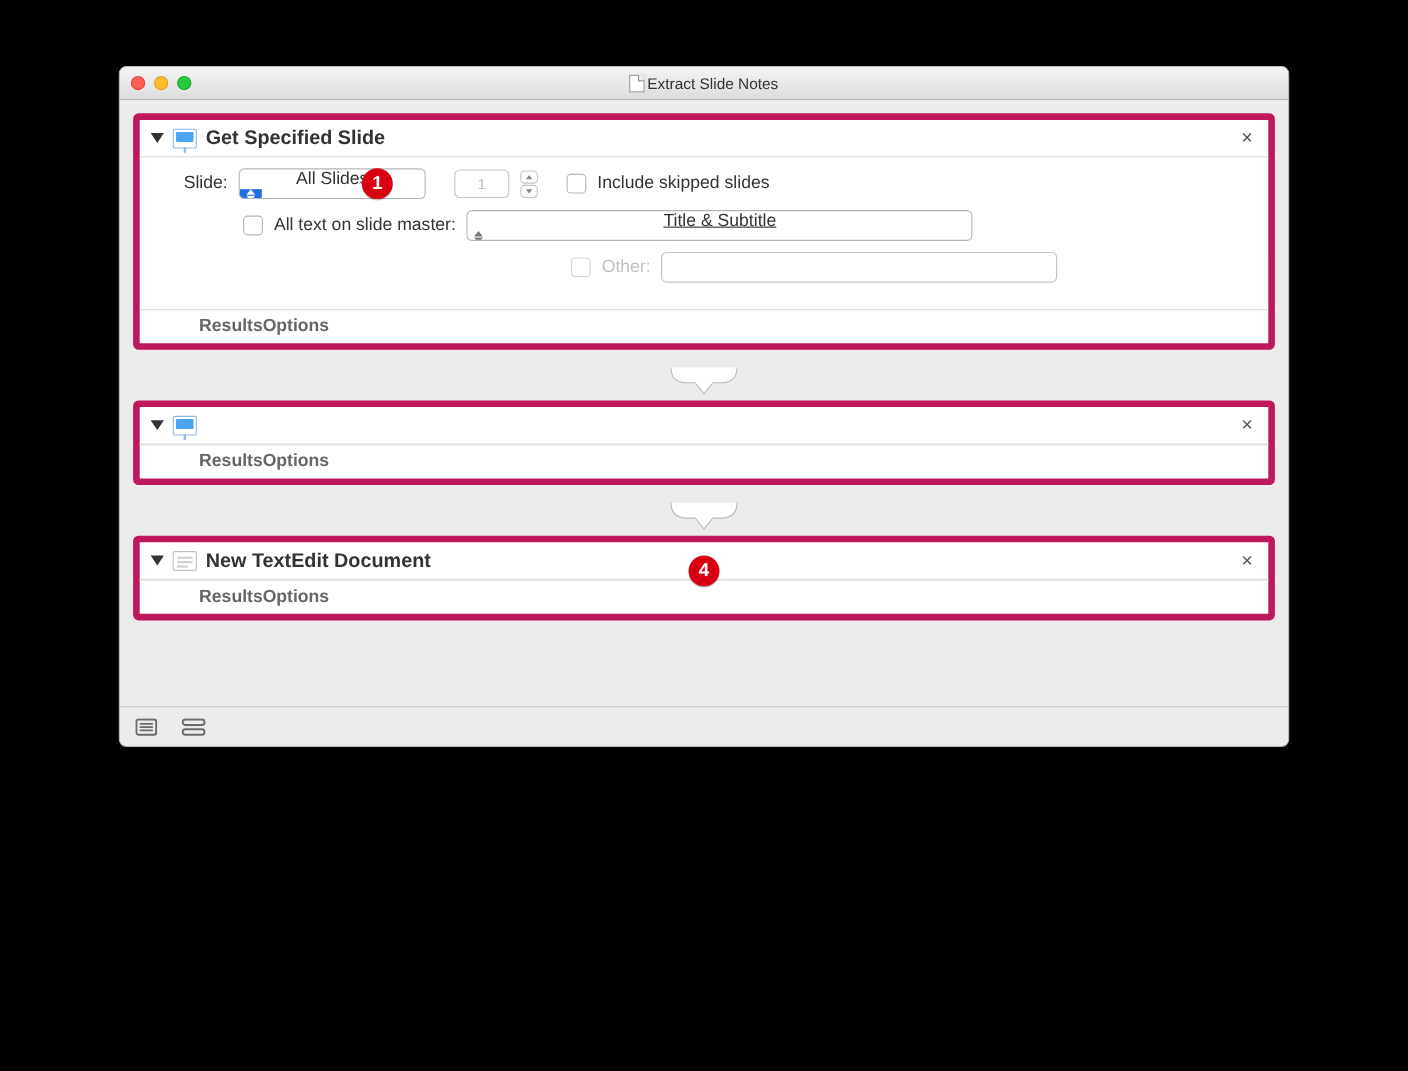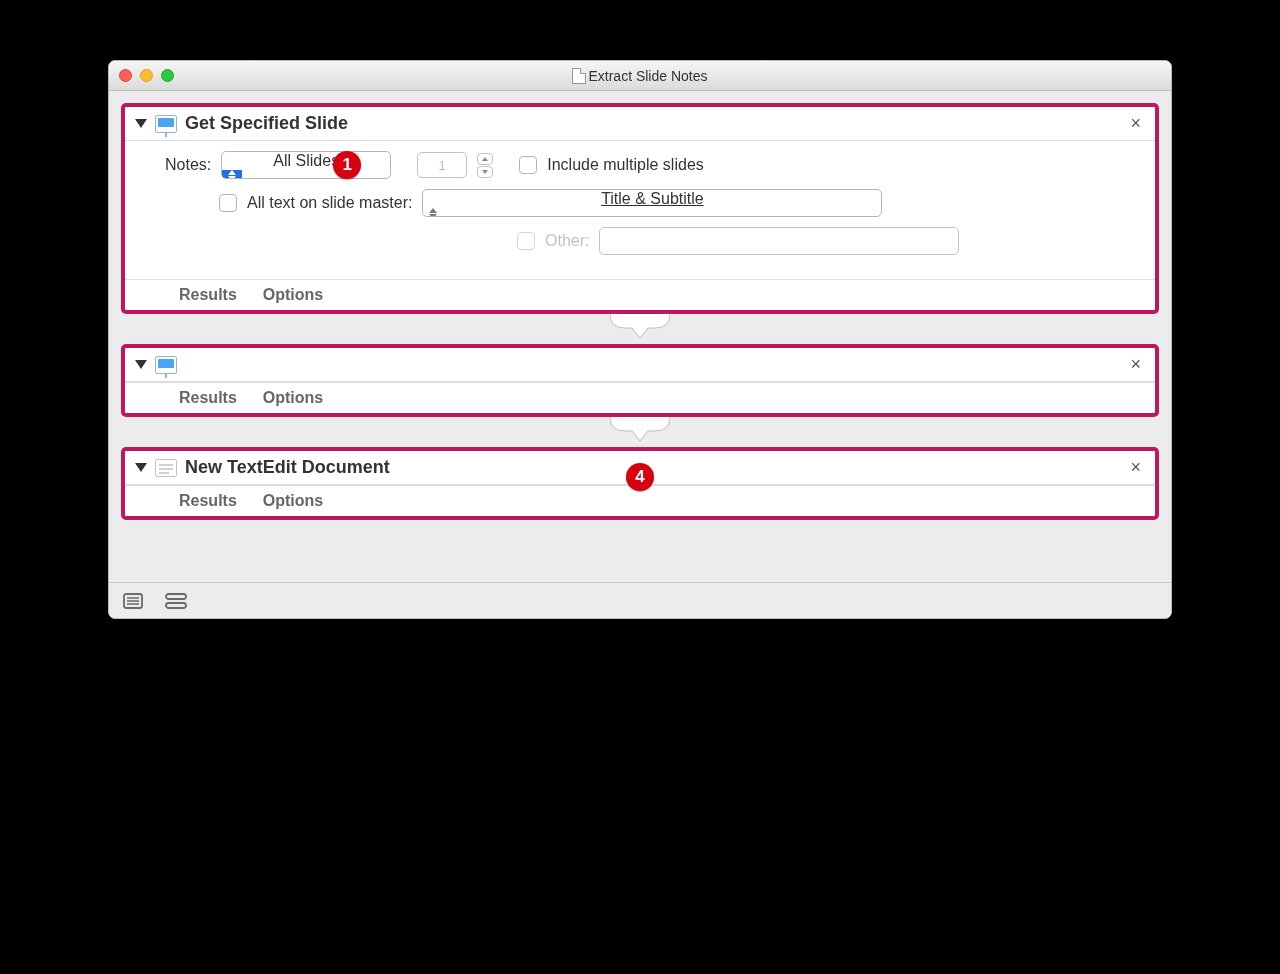--- a/index.html
+++ b/index.html
@@ -45,23 +45,23 @@
   .title-center .doc-icon {
     width: 14px; height: 16px; background:#fff; border:1px solid #999; position: relative;
   }
   .title-center .doc-icon::after{
     content:""; position:absolute; right:-1px; top:-1px; width:5px; height:5px;
     background:#ececec; border-left:1px solid #999; border-bottom:1px solid #999;
   }
   .workspace { padding: 12px; }
   .action {
     background: #fff;
-    border: 4px solid #be185d;
+    border: 6px solid #be185d;
     border-radius: 5px;
-    margin-bottom: 0;
+    margin-bottom: 16px;
     position: relative;
   }
   .action-header {
     display: flex; align-items: center; gap: 8px;
     padding: 6px 10px;
     border-bottom: 1px solid #dcdcdc;
   }
   .disclosure {
     width: 0; height: 0;
     border-left: 6px solid transparent;
@@ -135,21 +135,21 @@
   .checkbox.checked::after{
     content:""; width:5px; height:9px; border:solid #fff; border-width:0 2.5px 2.5px 0;
     transform: rotate(40deg) translate(-1px,-1px);
   }
   .checkbox.disabled { border-color:#d4d4d4; }
   .muted { color:#c0c0c0;text-align:center; }
   .text-input {
     height:28px; border:1px solid #c3c3c3; border-radius:5px; background:#fff; width:360px;
   }
   .footer-tabs {
-    border-top:1px solid #dcdcdc; padding: 6px 0 6px 54px; display:flex; gap:26px;
+    border-top:1px solid #dcdcdc; padding: 6px 0 6px 54px; display:flex; 
     font-weight:600; color:#666; font-size:16px;
   }
   .connector {
     height:30px; display:flex; justify-content:center; position:relative;
   }
   .connector svg { overflow:visible; }
   .callout {
     width:28px; height:28px; border-radius:50%; background:#d90012;
     color:#fff; font-weight:700; font-size:17px;
     display:flex; align-items:center; justify-content:center;
@@ -184,41 +184,41 @@
 
     <div class="action">
       <div class="action-header">
         <span class="disclosure"></span>
         <span class="app-icon keynote"></span>
         <span class="action-title">Get Specified Slide</span>
         <span class="close-x">×</span>
       </div>
       <div class="action-body">
         <div class="row">
-          <span class="label">Notes:</span>
+          <span class="label">Slide:</span>
           <div style="position:relative;">
             <div class="popup" style="width:170px;">
               <span class="popup-text">All Slides</span>
               <span style="flex:1"></span>
               <span class="popup-arrows">
                   <span class="up"></span>
                   <span class="dn"></span>
                 </span>
             </div>
             <div class="callout abs" style="left:112px; top:0;">1</div>
           </div>
           <span style="width:6px"></span>
           <input class="num-input" disabled="" value="1" style="">
           <div class="stepper">
             <button class="su"></button>
             <button class="sd"></button>
           </div>
           <span style="width:6px"></span>
           <span class="checkbox"></span>
-          <span class="label">Include multiple slides</span>
+          <span class="label">Include skipped slides</span>
         </div>
         <div class="row" style="padding-left:54px;">
           <span class="checkbox"></span>
           <span class="label">All text on slide master:</span>
           <div class="popup light" style="width:460px;text-decoration:underline;">
             <span class="popup-text">Title &amp; Subtitle</span>
             <span style="flex:1"></span>
             <span class="popup-arrows">
                 <span class="up"></span>
                 <span class="dn"></span>

